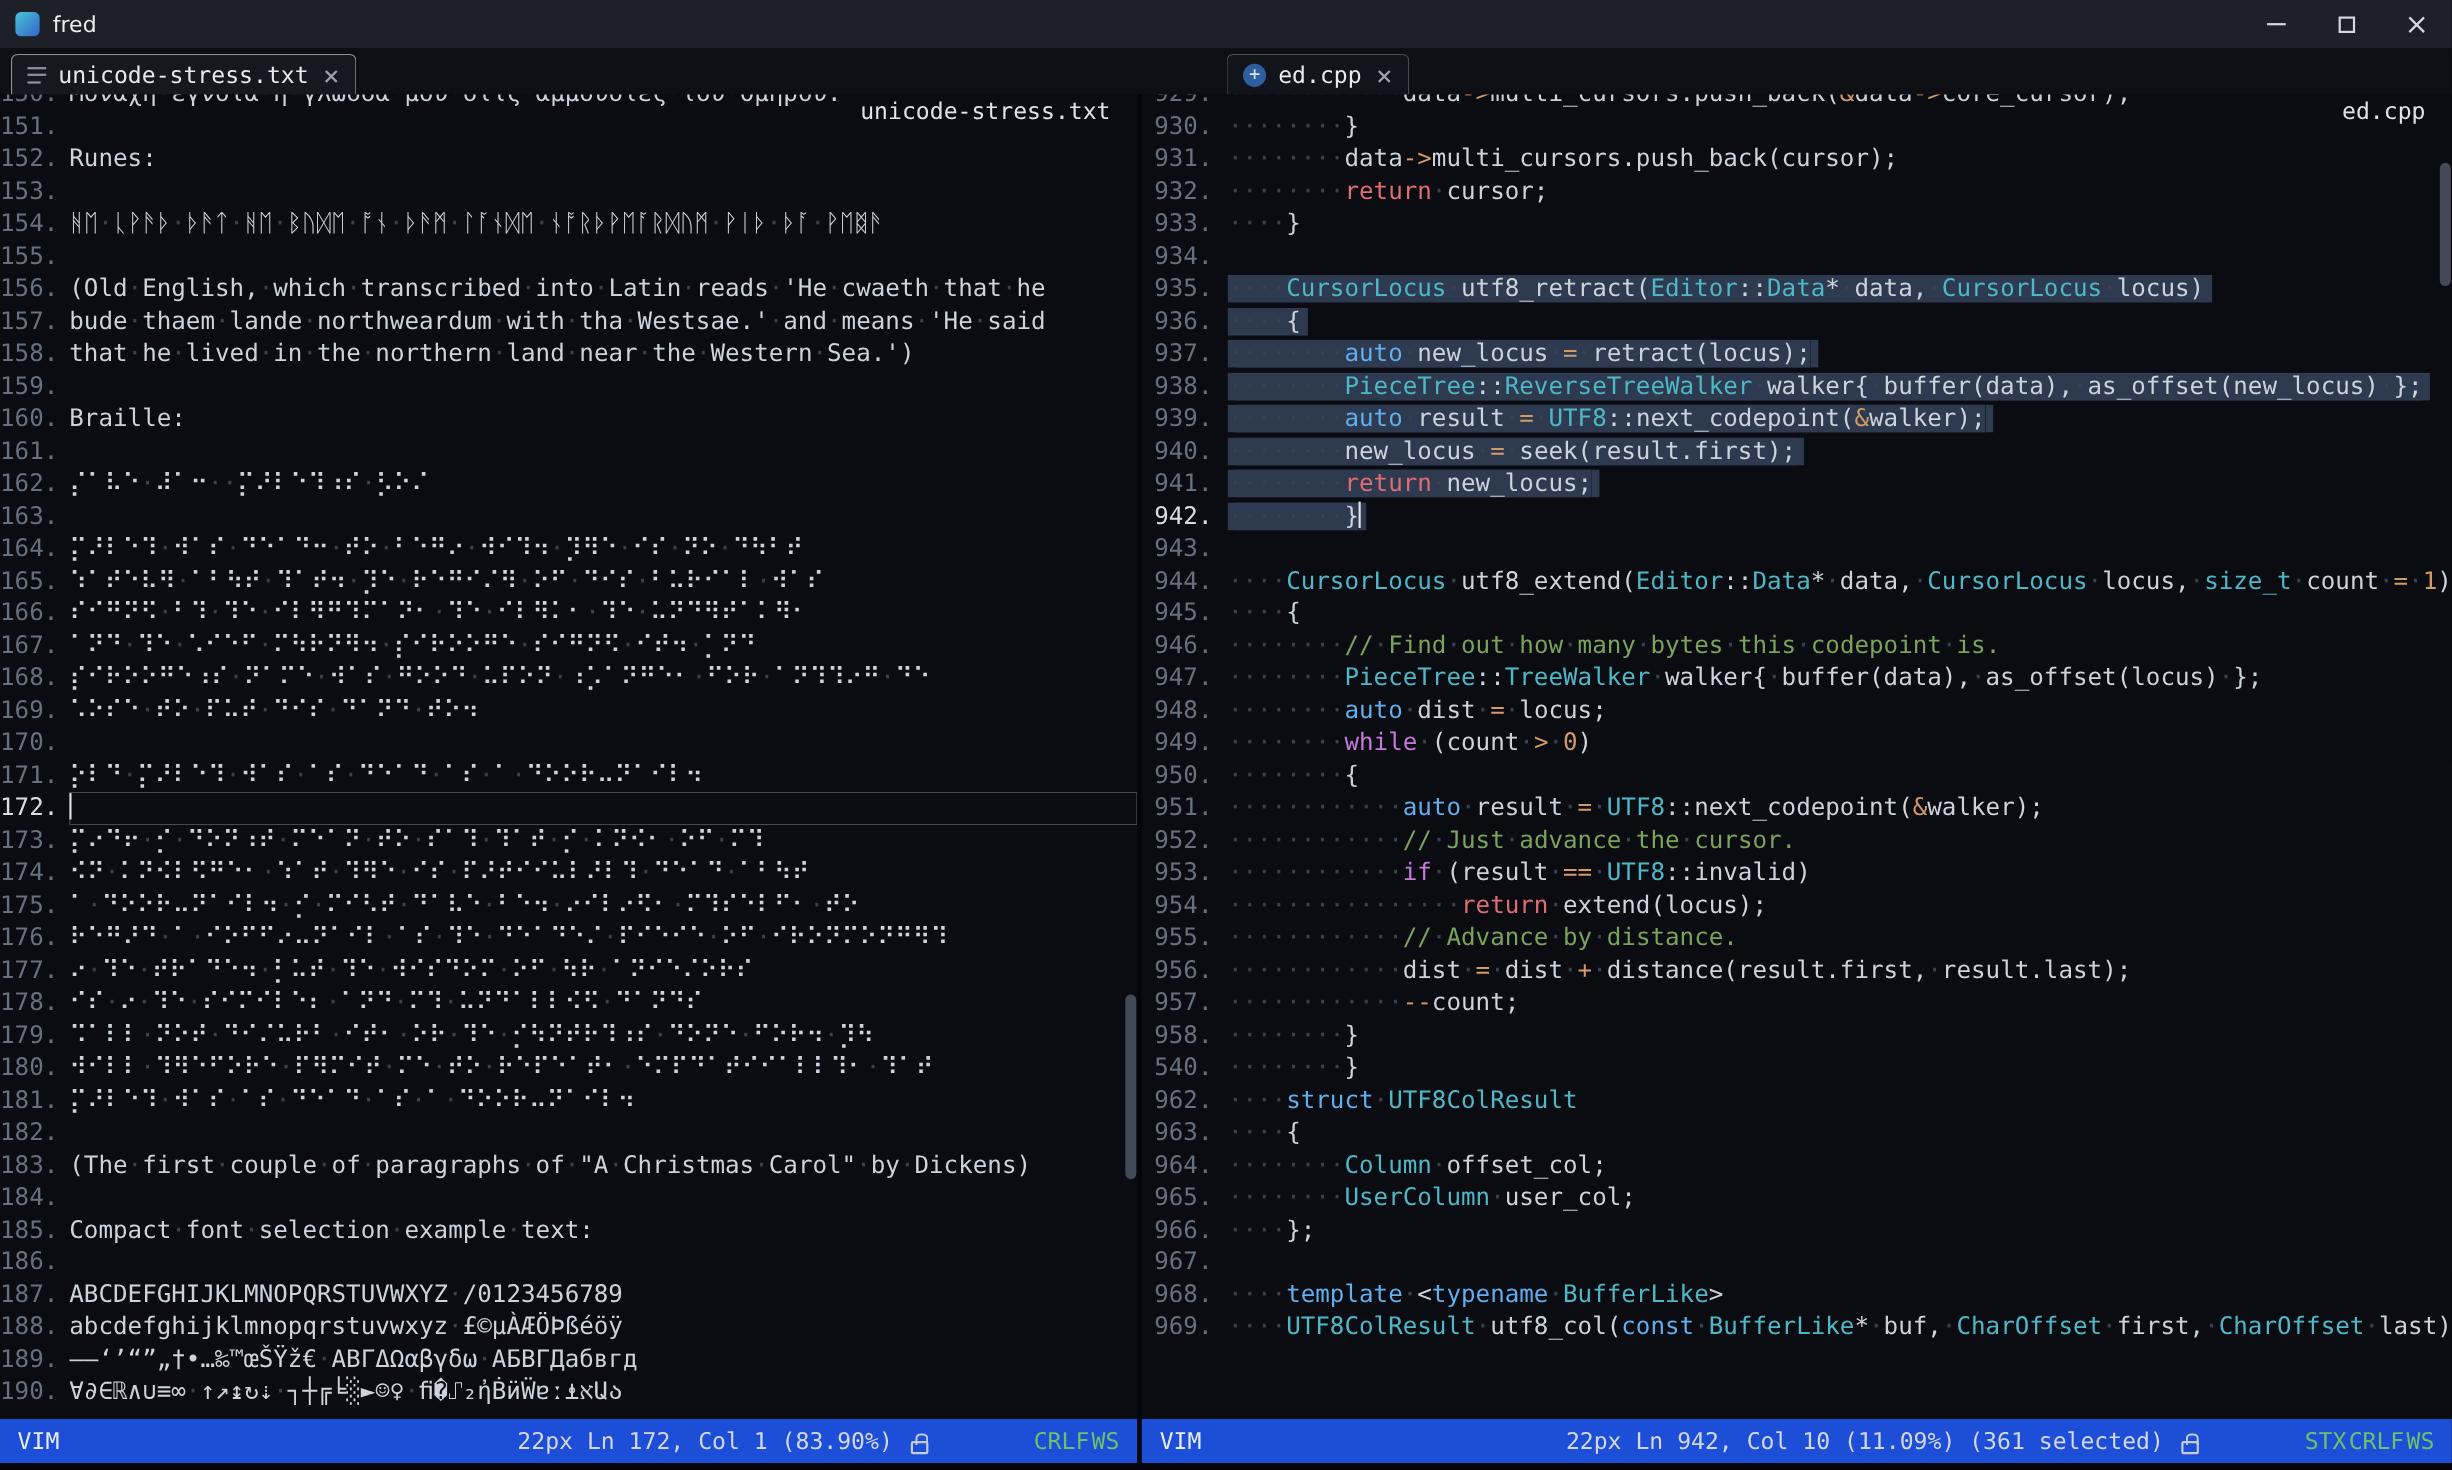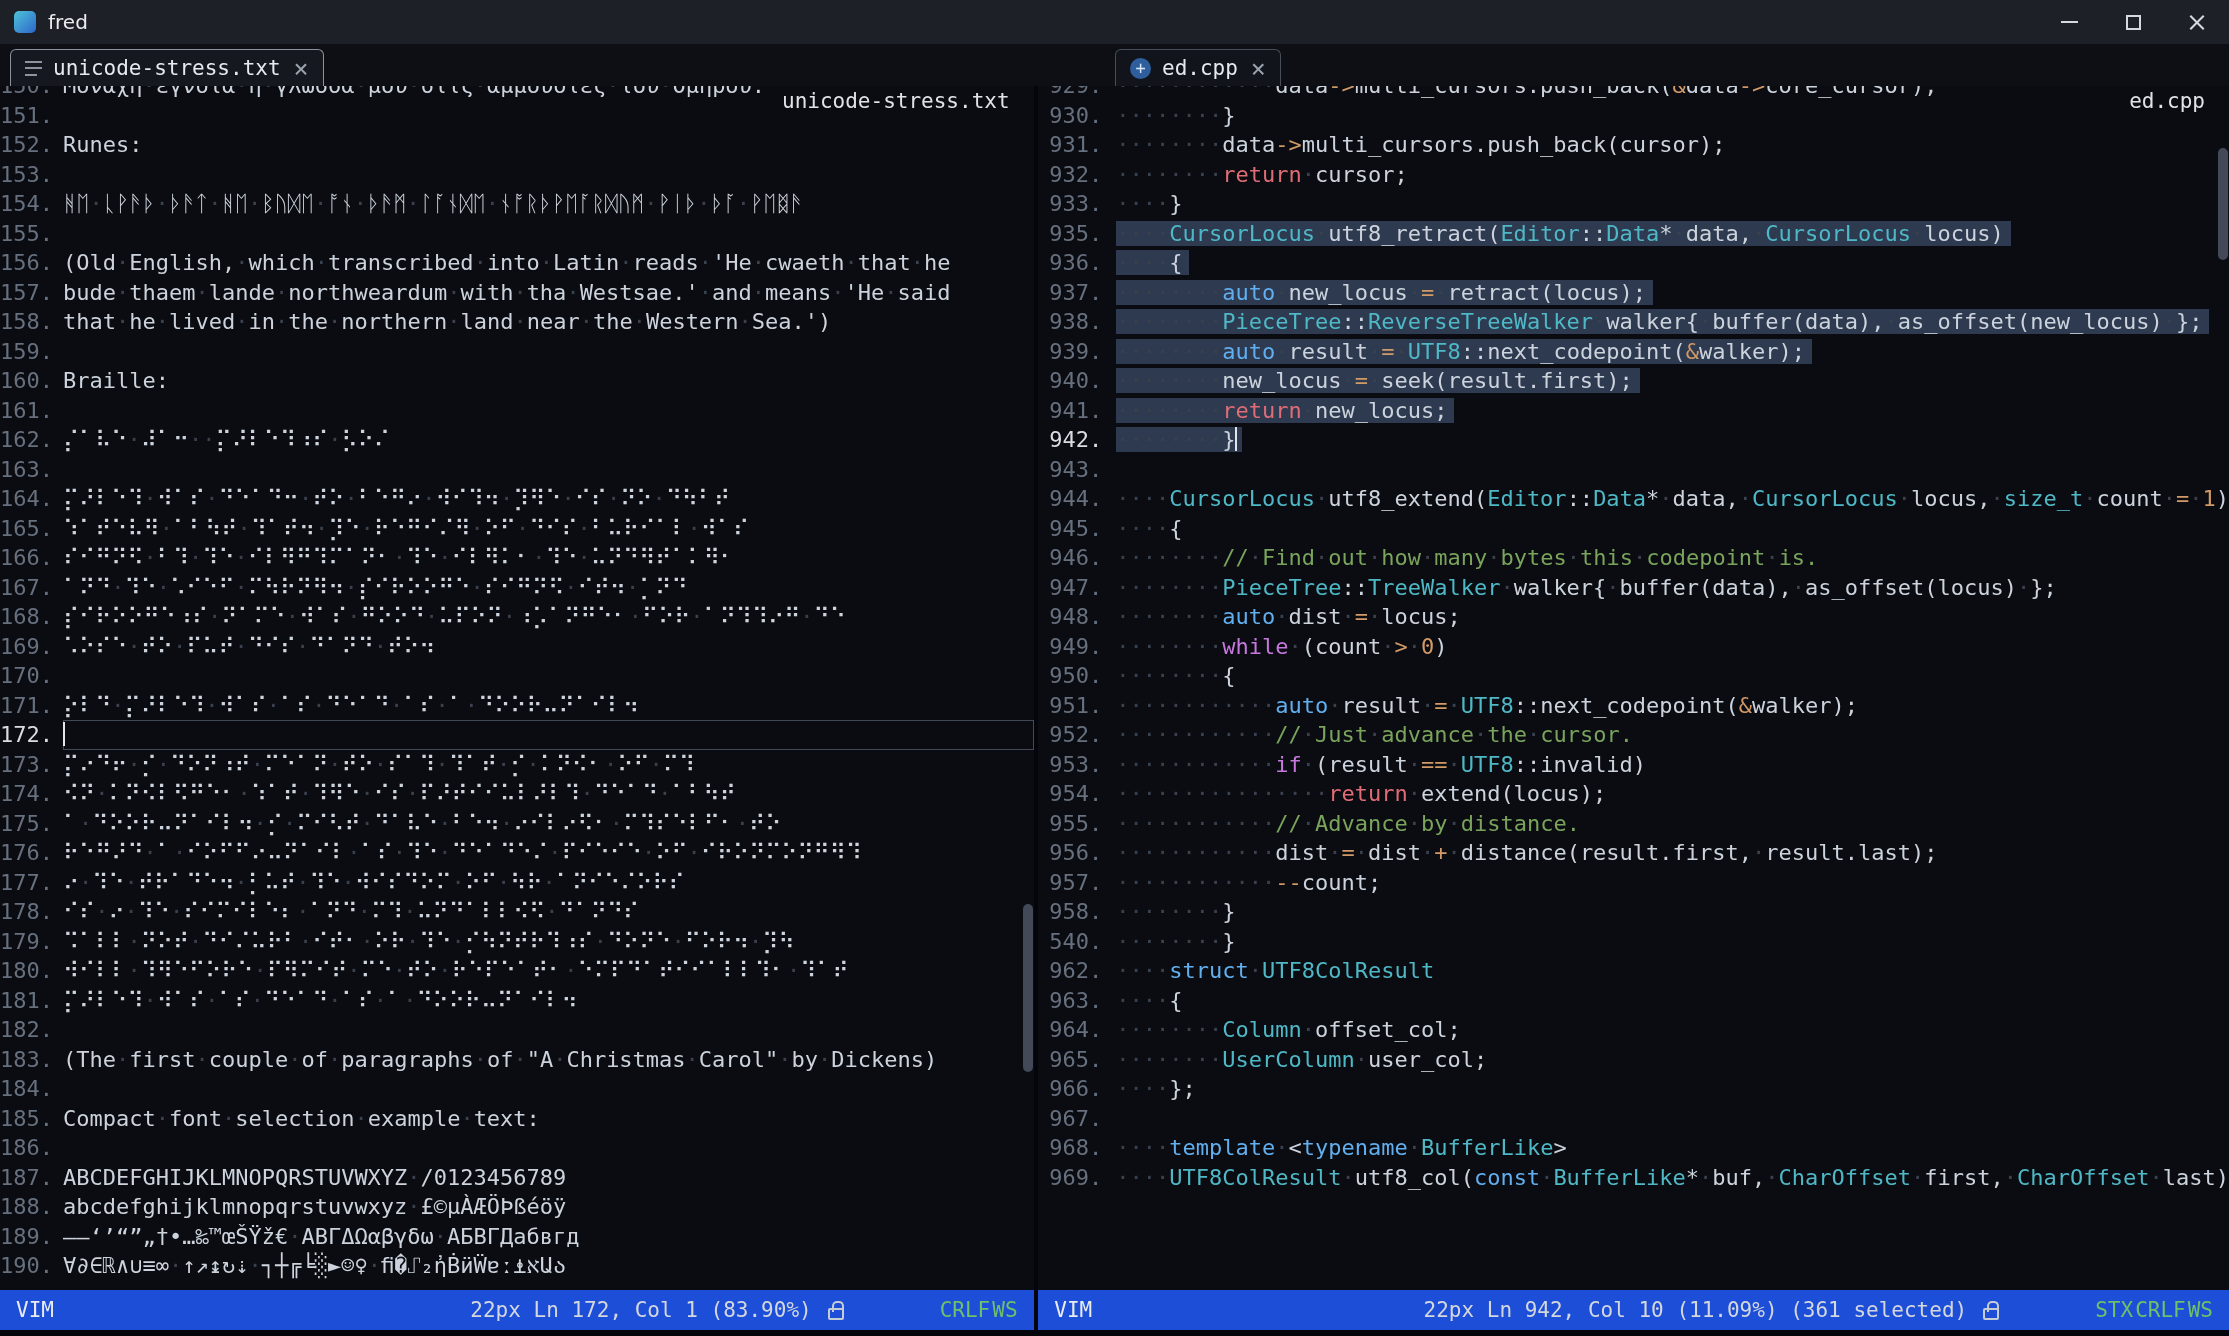--- a/index.html
+++ b/index.html
@@ -63,21 +63,21 @@
   .overlay-filename{position:absolute;top:0;right:18px;height:30px;line-height:30px;padding:0 6px;
                     font-size:21px;color:#dfe3e8;background:rgba(10,12,17,.88)}
   .vscroll{position:absolute;top:0;right:0;width:12px;height:100%}
   .vthumb{position:absolute;right:1px;width:10px;background:#434956;border-radius:5px}
   .pane.left .vthumb{top:818px;height:168px}
   .pane.right .vthumb{top:62px;height:112px}
 
   
   .statusbar{height:40px;background:#1d4ed8;display:flex;align-items:center;padding:0 16px;font-size:21px;gap:12px;white-space:pre}
   .sb-mode{color:#e8ebef}
-  .sb-right{margin-left:auto;display:flex;align-items:center;gap:16px}
+  .sb-right{margin-left:auto;display:flex;align-items:flex-end;gap:16px}
   .sb-pos{color:#d4d8de}
   .lock{position:relative;width:16px;height:12px;border:2px solid #c6ccd5;border-radius:2px;margin-top:7px}
   .lock::before{content:"";position:absolute;left:2px;top:-9px;width:8px;height:9px;border:2px solid #c6ccd5;border-bottom:none;border-radius:5px 5px 0 0}
   .sb-flags{display:flex;gap:2px;margin-left:80px}
   .flag{color:var(--pal-flag_green,#6ec06a)}
   .bottomstrip{height:6px;background:#04050a}
 </style>
 </head>
 <body>
 
@@ -184,20 +184,21 @@
     <div class="divider"></div>
 
     <div class="pane right">
       <div class="pane-body">
         <div class="lines" id="right-lines">
             <div class="row"><span class="ln">929.</span><span class="lc"><span class="lt"><span class="ws">············</span><span class="tk-d">data</span><span class="tk-o">-&gt;</span><span class="tk-d">multi_cursors.push_back(</span><span class="tk-o">&amp;</span><span class="tk-d">data</span><span class="tk-o">-&gt;</span><span class="tk-d">core_cursor);</span></span></span></div>
             <div class="row"><span class="ln">930.</span><span class="lc"><span class="lt"><span class="ws">········</span><span class="tk-d">}</span></span></span></div>
             <div class="row"><span class="ln">931.</span><span class="lc"><span class="lt"><span class="ws">········</span><span class="tk-d">data</span><span class="tk-o">-&gt;</span><span class="tk-d">multi_cursors.push_back(cursor);</span></span></span></div>
             <div class="row"><span class="ln">932.</span><span class="lc"><span class="lt"><span class="ws">········</span><span class="tk-r">return</span><span class="ws">·</span><span class="tk-d">cursor;</span></span></span></div>
             <div class="row"><span class="ln">933.</span><span class="lc"><span class="lt"><span class="ws">····</span><span class="tk-d">}</span></span></span></div>
+            <div class="row"><span class="ln">934.</span><span class="lc"><span class="lt"></span></span></div>
             <div class="row"><span class="ln">935.</span><span class="lc"><span class="lt sel"><span class="ws">····</span><span class="tk-t">CursorLocus</span><span class="ws">·</span><span class="tk-d">utf8_retract(</span><span class="tk-t">Editor</span><span class="tk-d">::</span><span class="tk-t">Data</span><span class="tk-d">*</span><span class="ws">·</span><span class="tk-d">data,</span><span class="ws">·</span><span class="tk-t">CursorLocus</span><span class="ws">·</span><span class="tk-d">locus)</span></span></span></div>
             <div class="row"><span class="ln">936.</span><span class="lc"><span class="lt sel"><span class="ws">····</span><span class="tk-d">{</span></span></span></div>
             <div class="row"><span class="ln">937.</span><span class="lc"><span class="lt sel"><span class="ws">········</span><span class="tk-k">auto</span><span class="ws">·</span><span class="tk-d">new_locus</span><span class="ws">·</span><span class="tk-o">=</span><span class="ws">·</span><span class="tk-d">retract(locus);</span></span></span></div>
             <div class="row"><span class="ln">938.</span><span class="lc"><span class="lt sel"><span class="ws">········</span><span class="tk-t">PieceTree</span><span class="tk-d">::</span><span class="tk-t">ReverseTreeWalker</span><span class="ws">·</span><span class="tk-d">walker{</span><span class="ws">·</span><span class="tk-d">buffer(data),</span><span class="ws">·</span><span class="tk-d">as_offset(new_locus)</span><span class="ws">·</span><span class="tk-d">};</span></span></span></div>
             <div class="row"><span class="ln">939.</span><span class="lc"><span class="lt sel"><span class="ws">········</span><span class="tk-k">auto</span><span class="ws">·</span><span class="tk-d">result</span><span class="ws">·</span><span class="tk-o">=</span><span class="ws">·</span><span class="tk-t">UTF8</span><span class="tk-d">::next_codepoint(</span><span class="tk-o">&amp;</span><span class="tk-d">walker);</span></span></span></div>
             <div class="row"><span class="ln">940.</span><span class="lc"><span class="lt sel"><span class="ws">········</span><span class="tk-d">new_locus</span><span class="ws">·</span><span class="tk-o">=</span><span class="ws">·</span><span class="tk-d">seek(result.first);</span></span></span></div>
             <div class="row"><span class="ln">941.</span><span class="lc"><span class="lt sel"><span class="ws">········</span><span class="tk-r">return</span><span class="ws">·</span><span class="tk-d">new_locus;</span></span></span></div>
             <div class="row"><span class="ln ln-cur">942.</span><span class="lc"><span class="lt sel"><span class="ws">········</span><span class="tk-d">}</span></span><span class="caret"></span></span></div>
             <div class="row"><span class="ln">943.</span><span class="lc"><span class="lt"></span></span></div>
             <div class="row"><span class="ln">944.</span><span class="lc"><span class="lt"><span class="ws">····</span><span class="tk-t">CursorLocus</span><span class="ws">·</span><span class="tk-d">utf8_extend(</span><span class="tk-t">Editor</span><span class="tk-d">::</span><span class="tk-t">Data</span><span class="tk-d">*</span><span class="ws">·</span><span class="tk-d">data,</span><span class="ws">·</span><span class="tk-t">CursorLocus</span><span class="ws">·</span><span class="tk-d">locus,</span><span class="ws">·</span><span class="tk-t">size_t</span><span class="ws">·</span><span class="tk-d">count</span><span class="ws">·</span><span class="tk-o">=</span><span class="ws">·</span><span class="tk-o">1</span><span class="tk-d">)</span></span></span></div>

